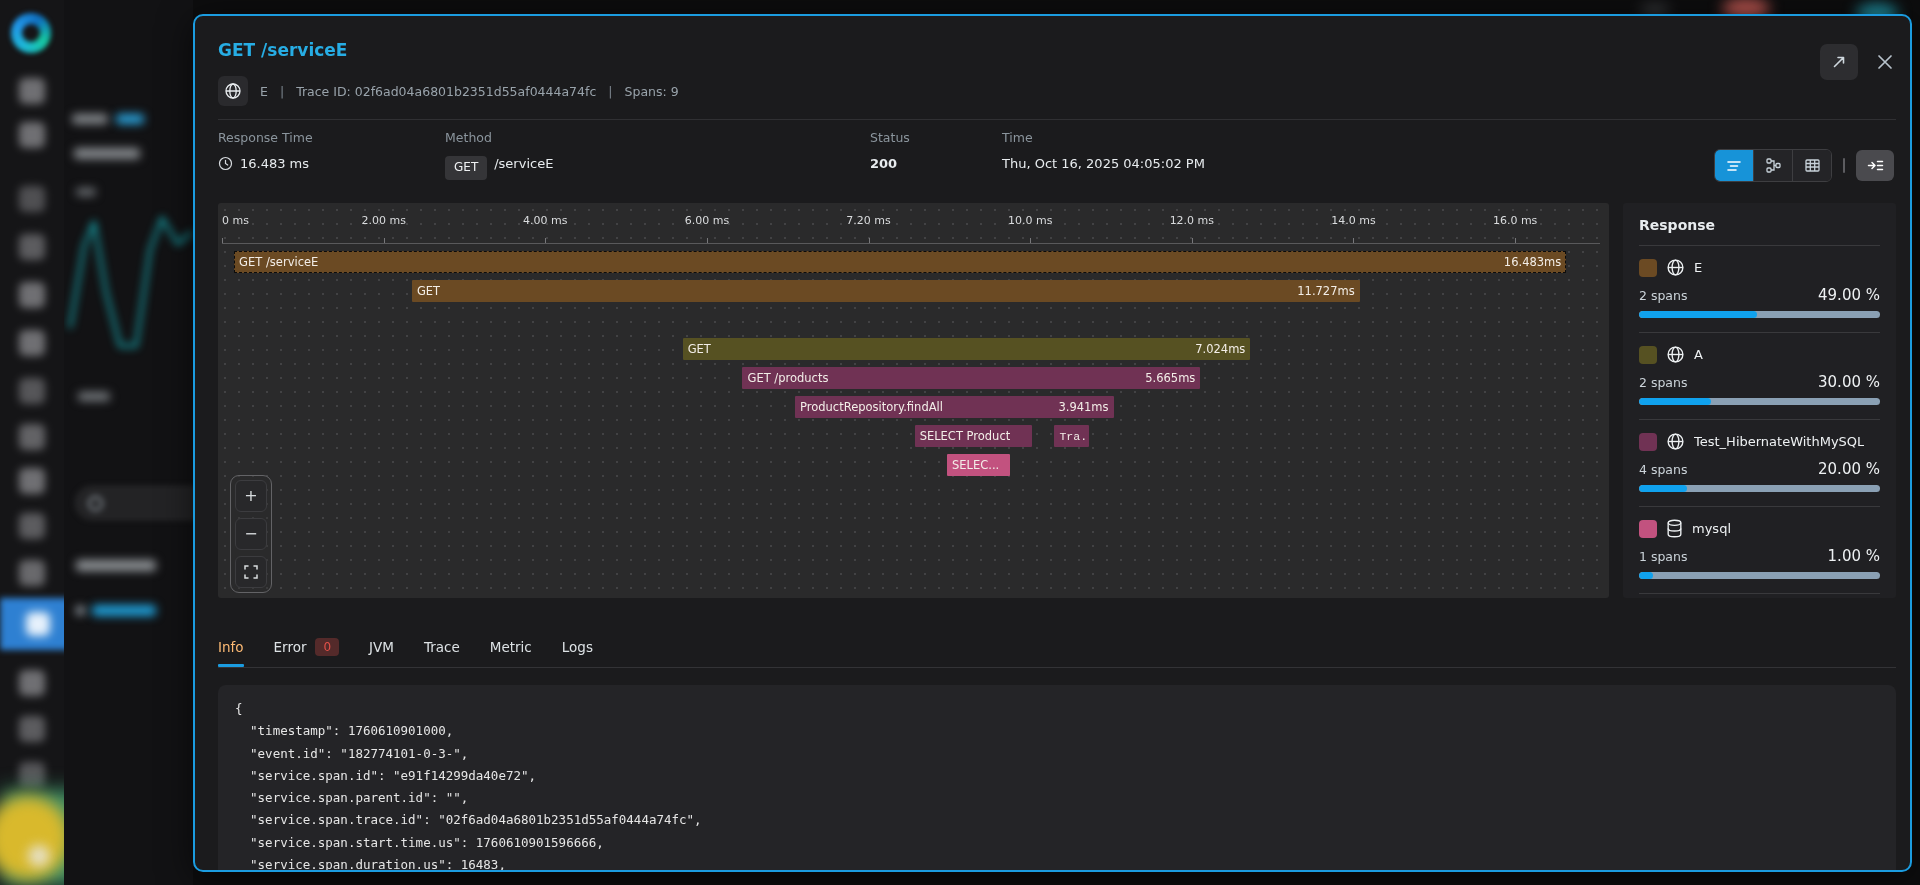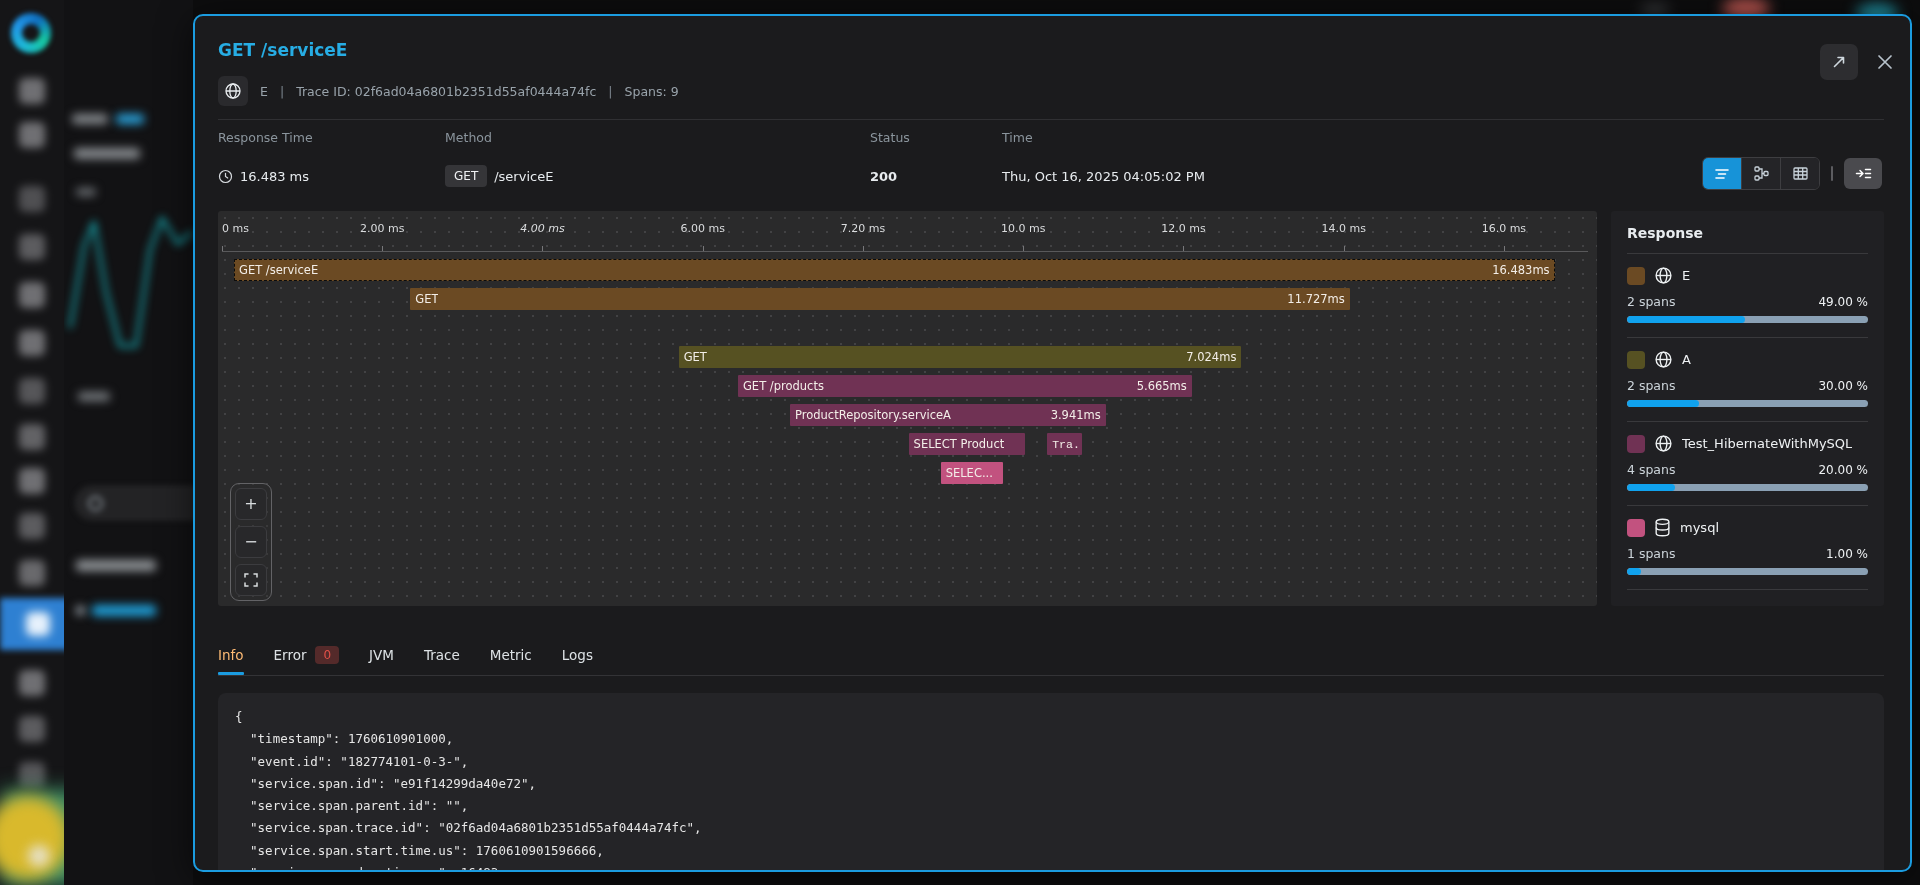--- a/index.html
+++ b/index.html
@@ -27,39 +27,39 @@
   .search-pill{position:absolute;left:12px;top:487px;width:130px;height:30px;border-radius:15px;
     background:#232325;border:1px solid #47484a;filter:blur(3px);}
   .search-pill i{position:absolute;left:11px;top:8px;width:11px;height:11px;border:2px solid #9aa4ac;border-radius:50%;display:block;}
 
   .top-blob{position:absolute;border-radius:50%;}
 
   
   .modal{position:absolute;left:193px;top:14px;width:1719px;height:858px;box-sizing:border-box;
     background:#1b1b1d;border:2px solid #1b9ce0;border-radius:10px;overflow:hidden;
     box-shadow:0 6px 34px rgba(0,0,0,.6);}
-  .m-inner{position:relative;height:100%;padding:0 26px 0 23px;box-sizing:border-box;}
+  .m-inner{position:relative;height:100%;padding:0 14px 0 23px;box-sizing:border-box;}
 
   .m-title{color:#27ade4;font-size:17px;font-weight:600;padding-top:22px;line-height:24px;}
   .header-actions{position:absolute;top:28px;right:16px;display:flex;align-items:center;gap:18px;}
   .expand-btn{width:38px;height:36px;background:#2d2d30;border-radius:7px;display:flex;align-items:center;justify-content:center;cursor:pointer;}
   .close-btn{display:flex;align-items:center;justify-content:center;cursor:pointer;}
 
   .subheader{display:flex;align-items:center;gap:12px;margin-top:14px;height:30px;}
   .globe-badge{width:30px;height:30px;background:#2a2a2d;border-radius:6px;display:flex;align-items:center;justify-content:center;}
   .subheader .txt{color:#99a3ab;font-size:12.5px;}
   .subheader .sep{color:#7b858d;font-size:12.5px;}
 
   .hr{border-top:1px solid #303033;margin-top:13px;}
 
   .meta{position:relative;display:flex;padding:10px 0 12px;}
   .meta .col{display:flex;flex-direction:column;}
   .meta .c1{width:227px;} .meta .c2{width:425px;} .meta .c3{width:132px;}
   .meta .lab{color:#8b959d;font-size:12.5px;line-height:16px;}
-  .meta .val{margin-top:18px;color:#e8ecef;font-size:13px;display:flex;align-items:center;gap:7px;height:24px;}
+  .meta .val{margin-top:10px;color:#e8ecef;font-size:13px;display:flex;gap:7px;height:24px;}
   .method-badge{background:#353538;color:#f0f2f4;font-size:12px;padding:4px 9px;border-radius:4px;}
   .status-ok{color:#8bc34a;font-weight:600;}
 
   .view-toolbar{position:absolute;right:2px;bottom:10px;display:flex;align-items:center;gap:11px;}
   .vt-group{display:flex;border:1px solid #3e3e41;border-radius:6px;overflow:hidden;}
   .vt-btn{width:38px;height:31px;background:#242427;display:flex;align-items:center;justify-content:center;border-right:1px solid #3e3e41;cursor:pointer;}
   .vt-btn:last-child{border-right:none;}
   .vt-btn.active{background:#1793d8;}
   .vt-sep{width:2px;height:15px;background:#5c5c60;border-radius:1px;}
   .vt-solo{width:38px;height:31px;background:#4a4a4e;border-radius:6px;display:flex;align-items:center;justify-content:center;cursor:pointer;}
@@ -85,21 +85,21 @@
     color:#d8dcde;font-size:16px;line-height:1;display:flex;align-items:center;justify-content:center;cursor:pointer;}
 
   .svc-panel{width:273px;box-sizing:border-box;background:#202023;border-radius:3px;padding:12px 16px;overflow:hidden;}
   .svc-title{font-size:14px;font-weight:600;color:#e8ecef;padding:2px 0 12px;border-bottom:1px solid #39393c;}
   .svc-item{padding:12px 0 14px;border-bottom:1px solid #39393c;cursor:pointer;}
   .svc-head{display:flex;align-items:center;gap:9px;}
   .svc-swatch{width:18px;height:18px;border-radius:4px;flex:none;}
   .svc-name{font-size:13px;color:#eef1f3;white-space:nowrap;overflow:hidden;}
   .svc-stats{display:flex;justify-content:space-between;align-items:baseline;margin-top:9px;}
   .svc-spans{font-size:12.5px;color:#ccd4da;}
-  .svc-pct{font-size:12px;color:#eef1f3;}
+  .svc-pct{font-size:15px;color:#eef1f3;}
   .svc-track{margin-top:7px;height:7px;border-radius:4px;background:#8aa0b4;position:relative;overflow:hidden;}
   .svc-fill{position:absolute;left:0;top:0;bottom:0;border-radius:4px;background:#10a2ee;min-width:14px;}
 
   
   .tabs{display:flex;align-items:center;gap:30px;margin-top:40px;border-bottom:1px solid #333336;}
   .tab{position:relative;font-size:13.5px;color:#dde2e5;padding-bottom:11px;display:flex;align-items:center;gap:9px;cursor:pointer;}
   .tab.active{color:#fdba74;}
   .tab.active::after{content:"";position:absolute;left:0;right:0;bottom:-1px;height:3px;background:#1b9ce0;border-radius:1px;}
   .tab-badge{background:#542a2a;color:#e25048;font-size:12px;padding:3px 8px;border-radius:4px;line-height:1;}
 
@@ -253,21 +253,21 @@
       </div>
     </div>
 
     <div class="tl-section">
       <div class="tl-panel">
         <div class="tl-axis">
             <div class="tick-label first" style="left: 0%;">0 ms</div>
             <div class="tick-mark" style="left: 0%;"></div>
             <div class="tick-label" style="left: 11.7302%;">2.00 ms</div>
             <div class="tick-mark" style="left: 11.7302%;"></div>
-            <div class="tick-label" style="left: 23.4604%; font-style: italic;">4.00 ms</div>
+            <div class="tick-label" style="left: 23.4604%;">4.00 ms</div>
             <div class="tick-mark" style="left: 23.4604%;"></div>
             <div class="tick-label" style="left: 35.1906%;">6.00 ms</div>
             <div class="tick-mark" style="left: 35.1906%;"></div>
             <div class="tick-label" style="left: 46.9208%;">7.20 ms</div>
             <div class="tick-mark" style="left: 46.9208%;"></div>
             <div class="tick-label" style="left: 58.651%;">10.0 ms</div>
             <div class="tick-mark" style="left: 58.651%;"></div>
             <div class="tick-label" style="left: 70.3812%;">12.0 ms</div>
             <div class="tick-mark" style="left: 70.3812%;"></div>
             <div class="tick-label" style="left: 82.1114%;">14.0 ms</div>
@@ -286,21 +286,21 @@
             </div>
             <div class="span-bar" style="left: 33.4311%; width: 41.1965%; top: 87px; background: rgb(86, 81, 34);">
               <span class="sb-label">GET</span>
               <span class="sb-dur">7.024ms</span>
             </div>
             <div class="span-bar" style="left: 37.7713%; width: 33.2258%; top: 116px; background: rgb(112, 50, 84);">
               <span class="sb-label">GET /products</span>
               <span class="sb-dur">5.665ms</span>
             </div>
             <div class="span-bar" style="left: 41.5836%; width: 23.1144%; top: 145px; background: rgb(112, 50, 84);">
-              <span class="sb-label">ProductRepository.serviceA</span>
+              <span class="sb-label">ProductRepository.findAll</span>
               <span class="sb-dur">3.941ms</span>
             </div>
             <div class="span-bar" style="left: 50.2639%; width: 8.5044%; top: 174px; background: rgb(112, 50, 84); align-items: center;">
               <span class="sb-label">SELECT Product</span>
             </div>
             <div class="span-bar" style="left: 60.4106%; width: 2.52199%; top: 174px; background: rgb(112, 50, 84); font-family: Liberation Mono, monospace;">
               <span class="sb-label">Tra...</span>
             </div>
             <div class="span-bar" style="left: 52.61%; width: 4.57478%; top: 203px; background: rgb(194, 82, 127);">
               <span class="sb-label">SELEC...</span>

